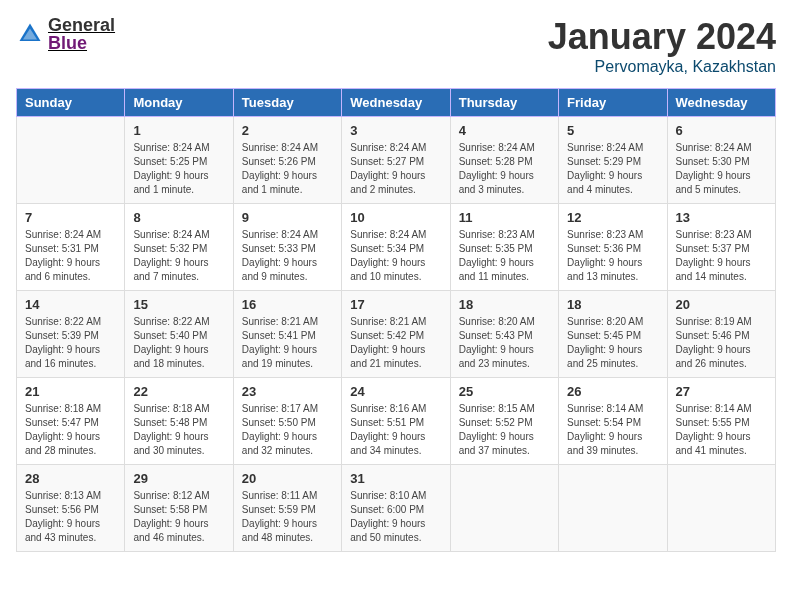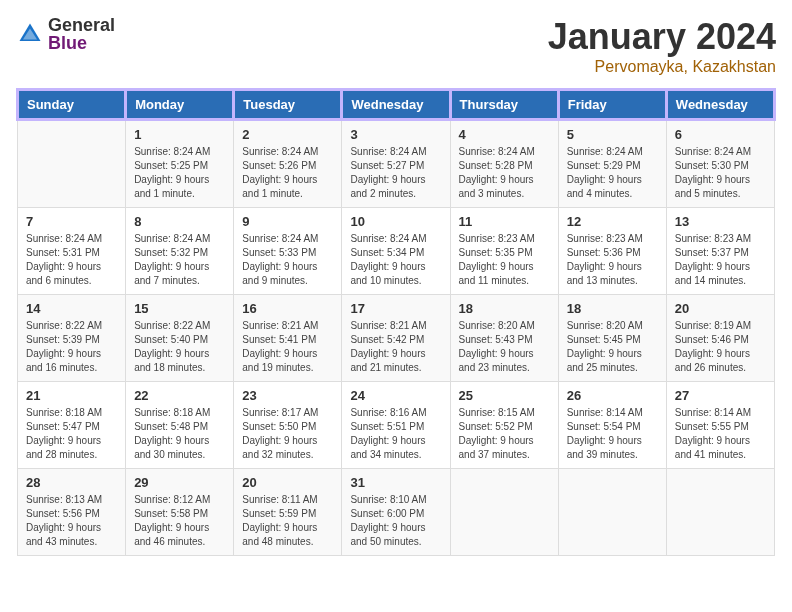--- a/index.html
+++ b/index.html
@@ -12,20 +12,21 @@
     }
     .header {
       display: flex;
       justify-content: space-between;
       align-items: flex-start;
       margin-bottom: 12px;
     }
     .logo {
       display: flex;
       align-items: center;
+      text-decoration: underline;
     }
     .logo-text {
       display: flex;
       flex-direction: column;
       line-height: 1;
     }
     .logo-general {
       font-size: 18px;
       font-weight: bold;
       color: #333;
@@ -44,35 +45,35 @@
       text-align: right;
       margin-left: 8px;
     }
     .month-title {
       font-size: 36px;
       font-weight: bold;
       color: #333;
     }
     .subtitle {
       font-size: 16px;
-      color: #a16207;
+      color: #0c4a6e;
     }
     .calendar {
       width: 100%;
       border-collapse: collapse;
       font-size: 11px;
     }
     .calendar thead tr th {
       background-color: #2a6db5;
       color: #fff;
       font-size: 13px;
       font-weight: bold;
       padding: 6px 8px;
       text-align: left;
-      border: 3px solid #c4b5fd;
+      border: 1px solid #c4b5fd;
     }
     .calendar tbody tr {
       border-bottom: 1px solid #ccc;
     }
     .calendar tbody td {
       vertical-align: top;
       padding: 6px 8px;
       border: 1px solid #ddd;
       min-height: 80px;
       width: calc(100% / 7);

